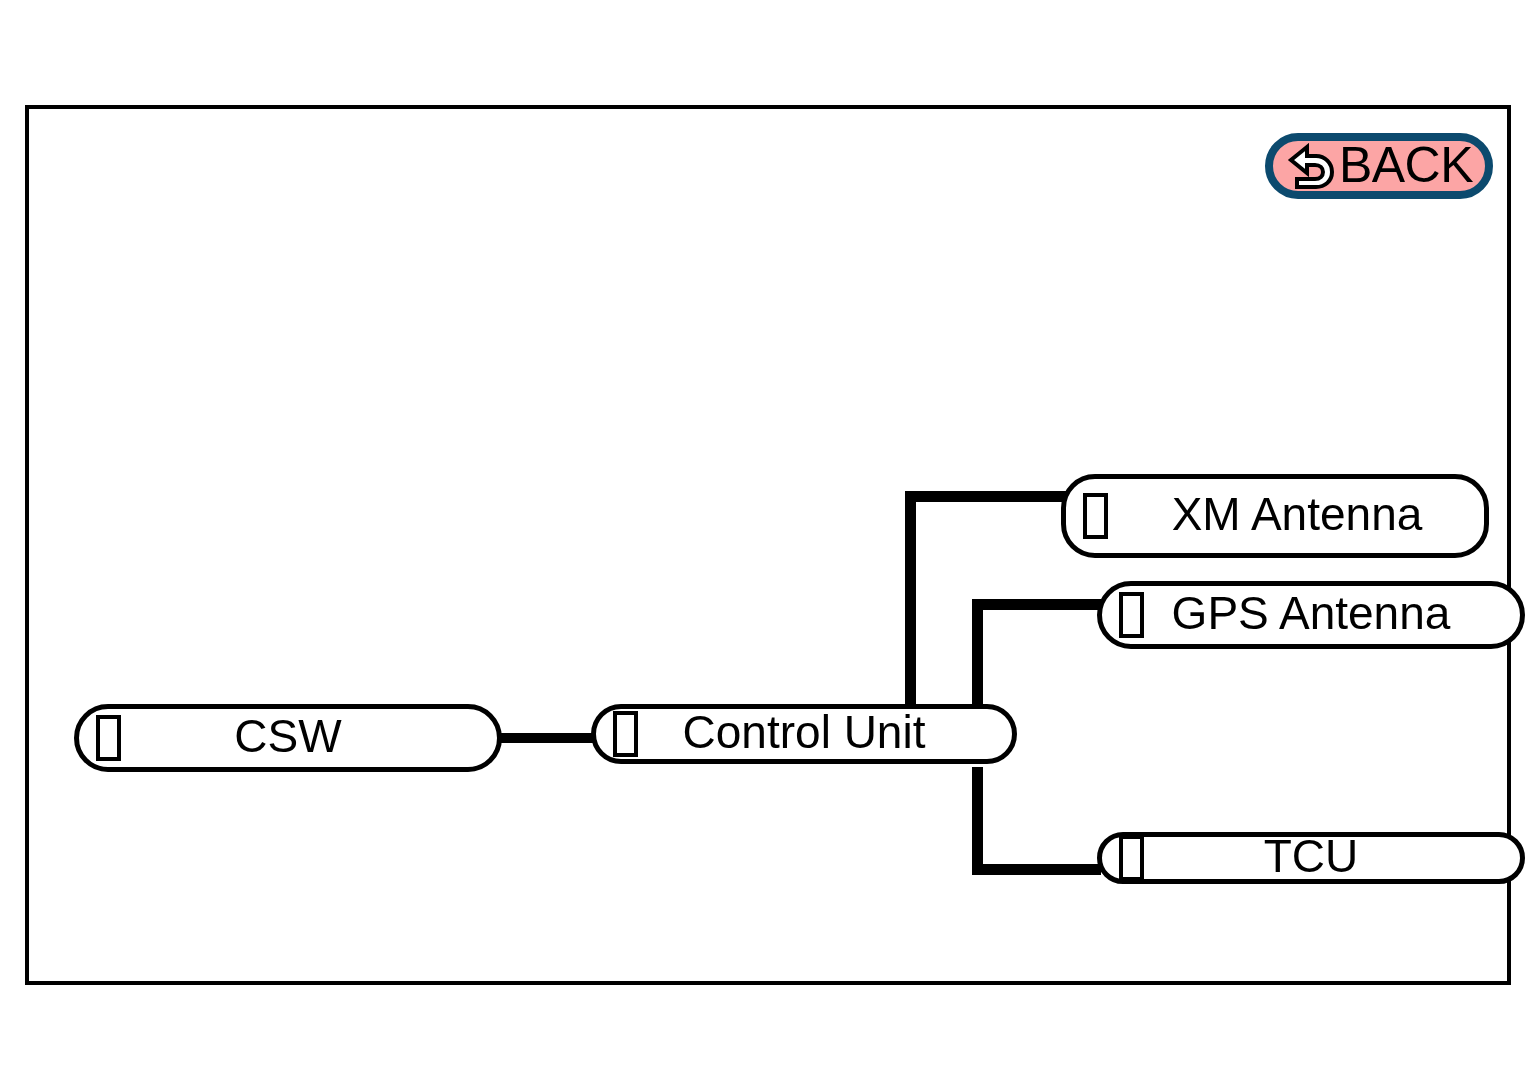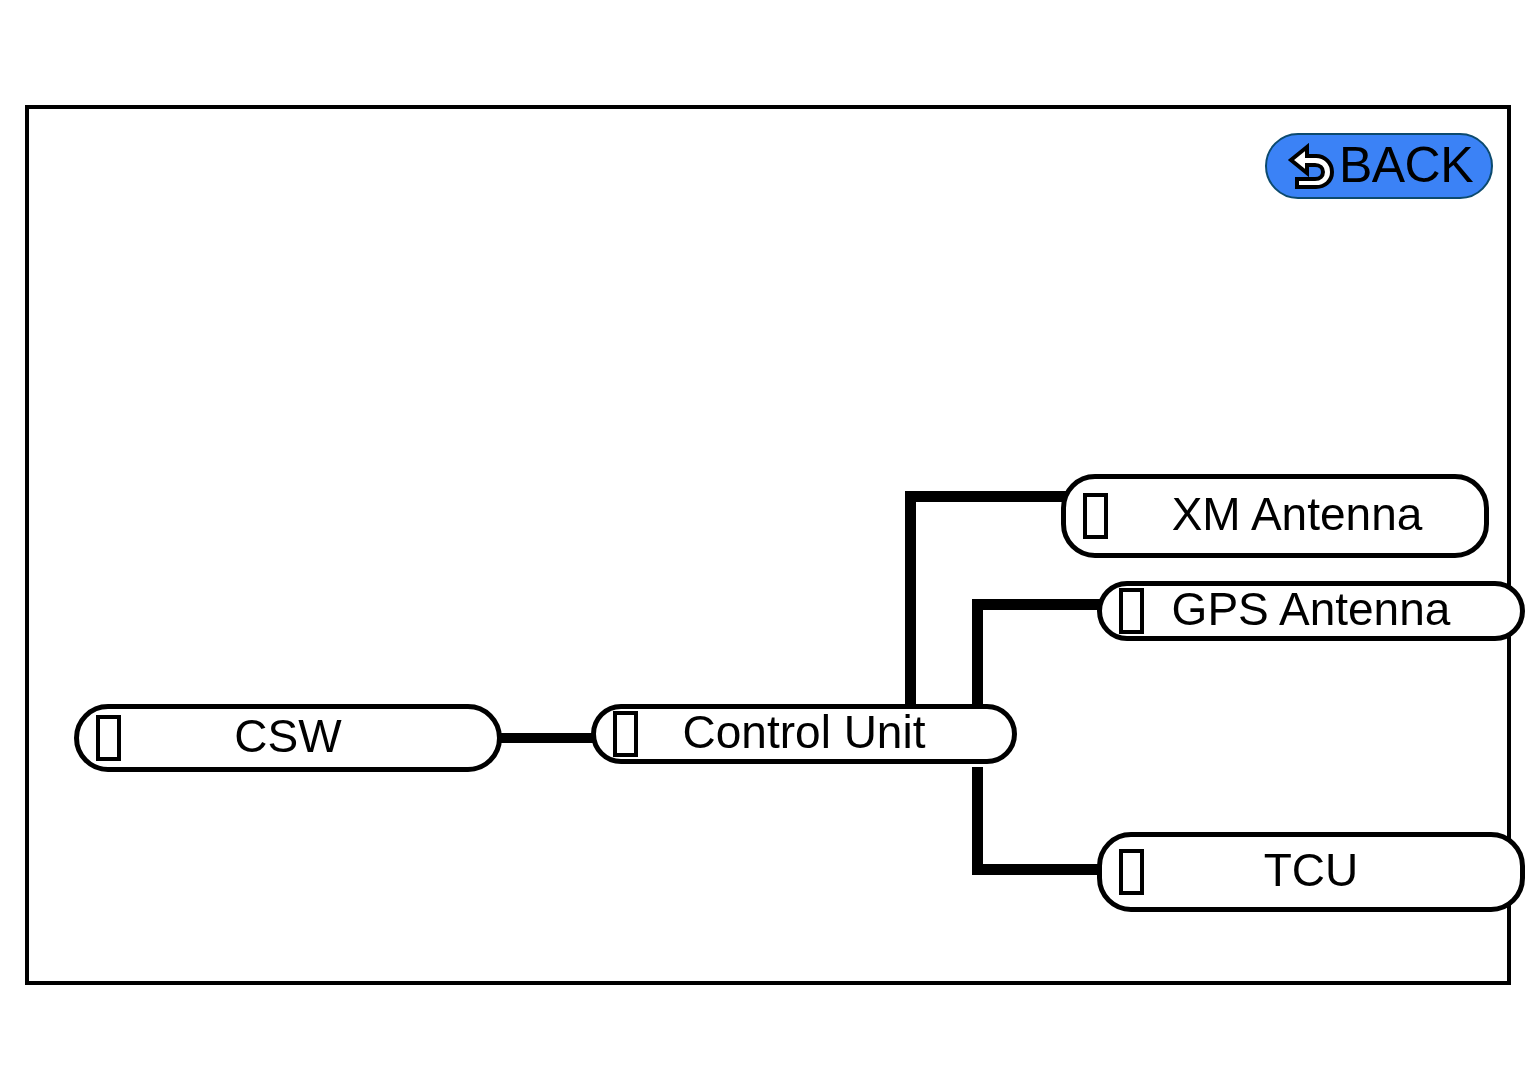--- a/index.html
+++ b/index.html
@@ -29,24 +29,24 @@
     box-sizing: border-box;
     background: #ffffff;
   }
   
   #back-button {
     position: absolute;
     left: 1265px;
     top: 133px;
     width: 228px;
     height: 66px;
-    border: 2px solid #0c4a6e;
+    border: 8px solid #0c4a6e;
     border-radius: 33px;
     box-sizing: border-box;
-    background: #3b82f6;
+    background: #fca5a5;
     display: flex;
     align-items: center;
     justify-content: center;
     gap: 2px;
     cursor: pointer;
   }
   #back-button .back-icon {
     width: 52px;
     height: 48px;
     display: block;
@@ -89,22 +89,22 @@
     font-size: 46px;
     line-height: 1;
     color: #000000;
     white-space: nowrap;
     padding-right: 42px;
     padding-bottom: 4px;
   }
   #node-csw          { left: 45px;   top: 595px; width: 428px; height: 68px; justify-content: space-between; }
   #node-control-unit { left: 562px;  top: 595px; width: 426px; height: 60px; }
   #node-xm-antenna   { left: 1032px; top: 365px; width: 428px; height: 84px; gap: 44px; }
-  #node-gps-antenna  { left: 1068px; top: 472px; width: 428px; height: 60px; }
-  #node-tcu          { left: 1068px; top: 723px; width: 428px; height: 80px; }
+  #node-gps-antenna  { left: 1068px; top: 472px; width: 428px; height: 68px; }
+  #node-tcu          { left: 1068px; top: 723px; width: 428px; height: 52px; }
   
   .wire {
     position: absolute;
     background: #000000;
     z-index: 2;
   }
   
   #wire-csw-h        { left: 470px;  top: 624px; width: 96px;  height: 10px; }
   
   #wire-xm-v         { left: 876px;  top: 382px; width: 11px;  height: 218px; }

